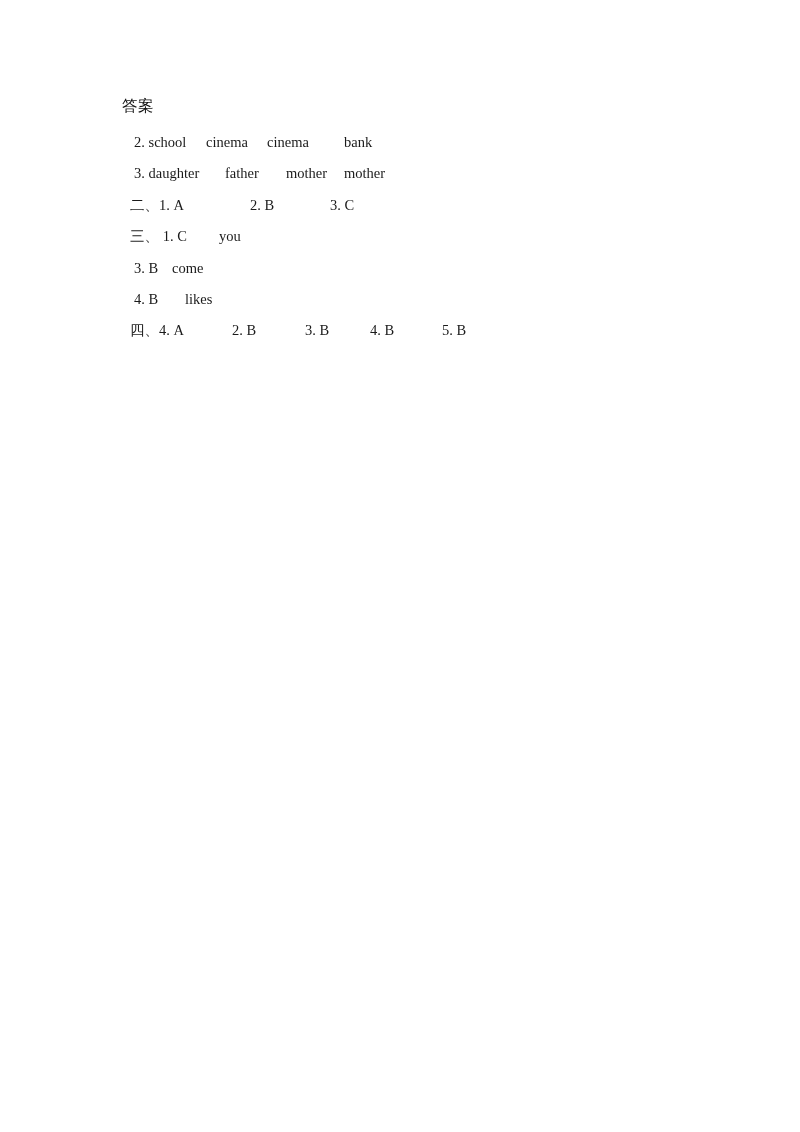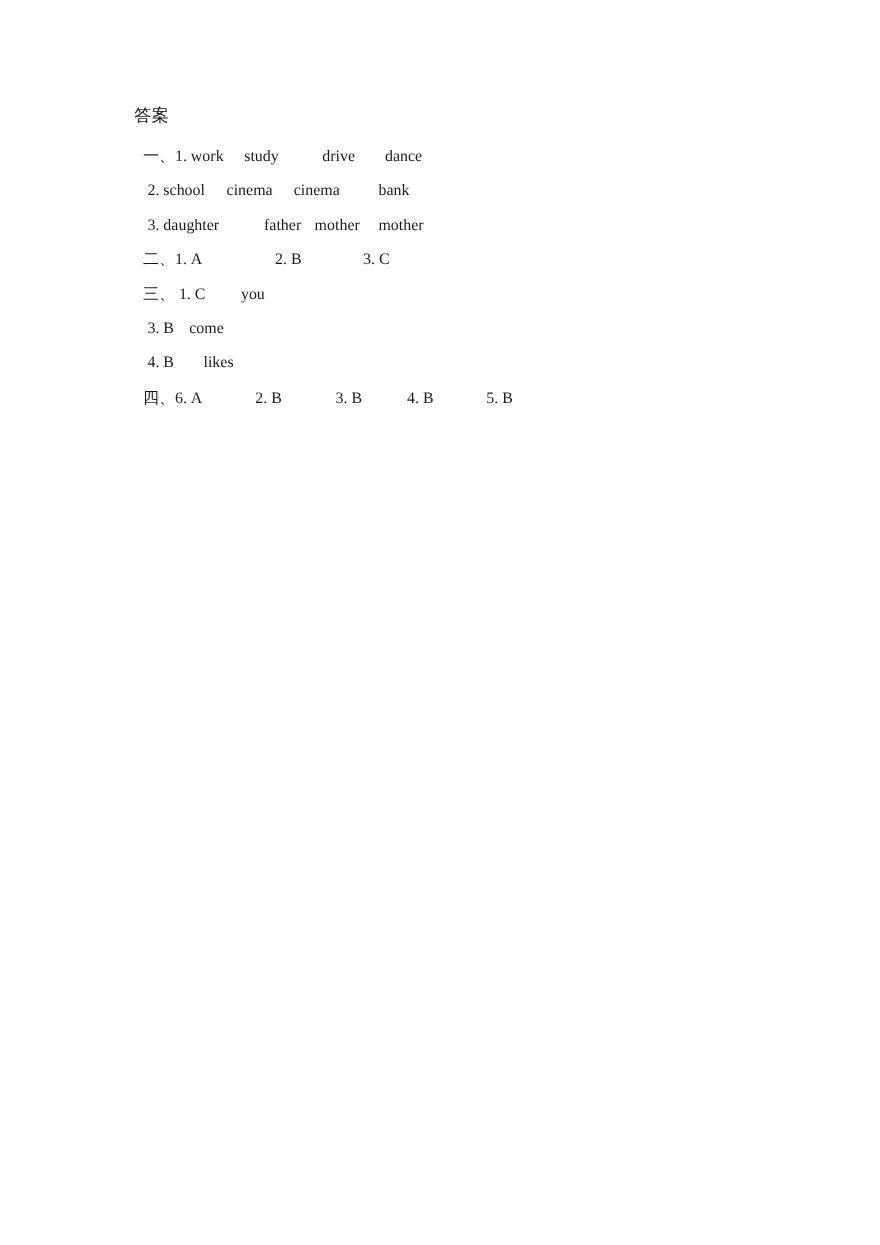--- a/index.html
+++ b/index.html
@@ -58,34 +58,28 @@
 </head>
 <body>
 
 <div class="page">
   <div class="answer-sheet">
 
     <div class="doc-heading">答案</div>
 
     <div>
       <div class="ans-line">
-        <span class="tok sec-mark" style="left:8px">一、1. work</span>
-        <span class="tok" style="left:100px">study</span>
-        <span class="tok" style="left:171px">drive</span>
-        <span class="tok" style="left:228px">dance</span>
-      </div>
-      <div class="ans-line">
         <span class="tok" style="left:12px">2. school</span>
         <span class="tok" style="left:84px">cinema</span>
         <span class="tok" style="left:145px">cinema</span>
         <span class="tok" style="left:222px">bank</span>
       </div>
       <div class="ans-line">
         <span class="tok" style="left:12px">3. daughter</span>
-        <span class="tok" style="left:118px">father</span>
+        <span class="tok" style="left:103px">father</span>
         <span class="tok" style="left:164px">mother</span>
         <span class="tok" style="left:222px">mother</span>
       </div>
     </div>
 
     <div>
       <div class="ans-line">
         <span class="tok sec-mark" style="left:8px">二、1. A</span>
         <span class="tok" style="left:128px">2. B</span>
         <span class="tok" style="left:208px">3. C</span>
@@ -102,21 +96,21 @@
         <span class="tok" style="left:50px">come</span>
       </div>
       <div class="ans-line">
         <span class="tok" style="left:12px">4. B</span>
         <span class="tok" style="left:63px">likes</span>
       </div>
     </div>
 
     <div>
       <div class="ans-line">
-        <span class="tok sec-mark" style="left:8px">四、6. A</span>
+        <span class="tok sec-mark" style="left:8px">四、4. A</span>
         <span class="tok" style="left:110px">2. B</span>
         <span class="tok" style="left:183px">3. B</span>
         <span class="tok" style="left:248px">4. B</span>
         <span class="tok" style="left:320px">5. B</span>
       </div>
     </div>
 
   </div>
 </div>
 

